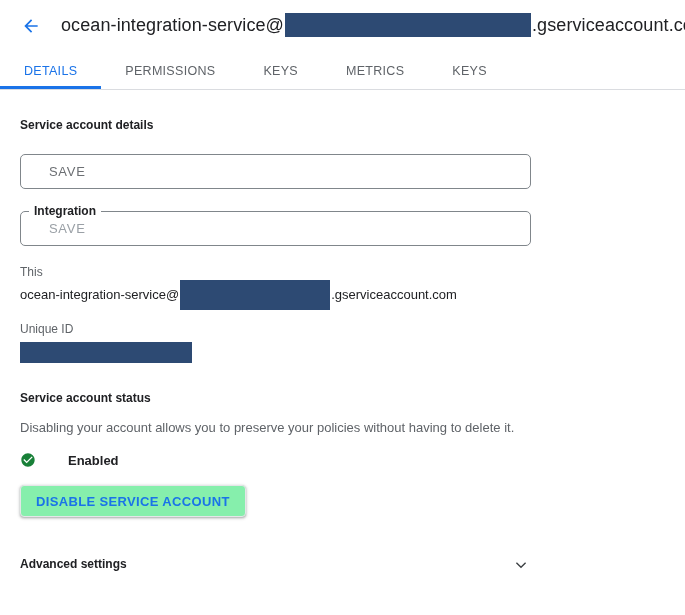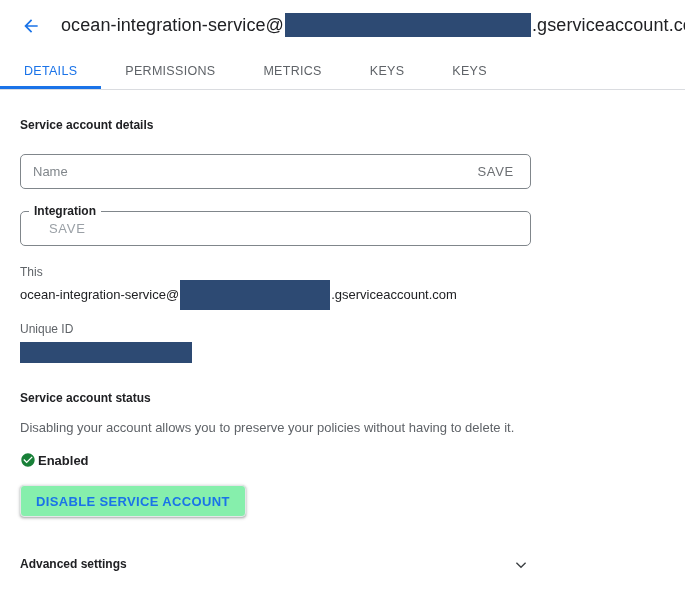--- a/index.html
+++ b/index.html
@@ -66,21 +66,21 @@
 
   
   .meta-label { font-size: 12px; line-height: 14px; color: var(--text-secondary); margin-top: 19px; }
   .uid-label { margin-top: 12px; }
   .email-row { display: flex; align-items: center; font-size: 13px; height: 31px; }
   .email-redact { width: 150px; height: 30px; background: var(--redaction-navy); margin: 0 1px; flex: 0 0 auto; }
   .uid-redact { width: 172px; height: 21px; background: var(--redaction-navy); margin-top: 6px; }
 
   
   .status-desc { font-size: 13px; line-height: 16px; color: var(--text-secondary); margin-top: 11px; }
-  .status-row { display: flex; align-items: center; margin-top: 16px; }
+  .status-row { display: flex; align-items: center; margin-top: 16px; gap: 30px; }
   .status-row .check-icon { margin-right: 2px; flex: 0 0 auto; display: block; }
   .status-label { font-size: 13px; font-weight: 700; color: var(--text-primary); }
   .disable-btn {
     margin-top: 17px; height: 32px; padding: 0 15px;
     background: #86efac; border: 1px solid #e4e6e8; border-radius: 4px;
     box-shadow: 0 1px 2px rgba(60,64,67,.30), 0 1px 3px 1px rgba(60,64,67,.15);
     color: var(--accent-blue); font-family: inherit; font-size: 13px; font-weight: 700;
     letter-spacing: 0.35px; cursor: pointer;
   }
 
@@ -105,37 +105,36 @@
 </div>
 
 <div class="tabbar">
   <div class="tab active">
       <span>DETAILS</span>
     </div>
   <div class="tab">
       <span>PERMISSIONS</span>
     </div>
   <div class="tab">
-      <span>METRICS</span>
+      <span>KEYS</span>
     </div>
   <div class="tab">
-      <span>KEYS</span>
+      <span>METRICS</span>
     </div>
   <div class="tab">
       <span>KEYS</span>
     </div>
 </div>
 
 <div class="main">
 
   <h2 class="section-heading">Service account details</h2>
 
   
   <div class="field">
-    <input type="text" placeholder="Name" style="">
     <button class="save-btn enabled">SAVE</button>
   </div>
 
   
   <div class="field field-desc">
     <span class="float-label">Integration</span>
     <button class="save-btn dim">SAVE</button>
   </div>
 
   

